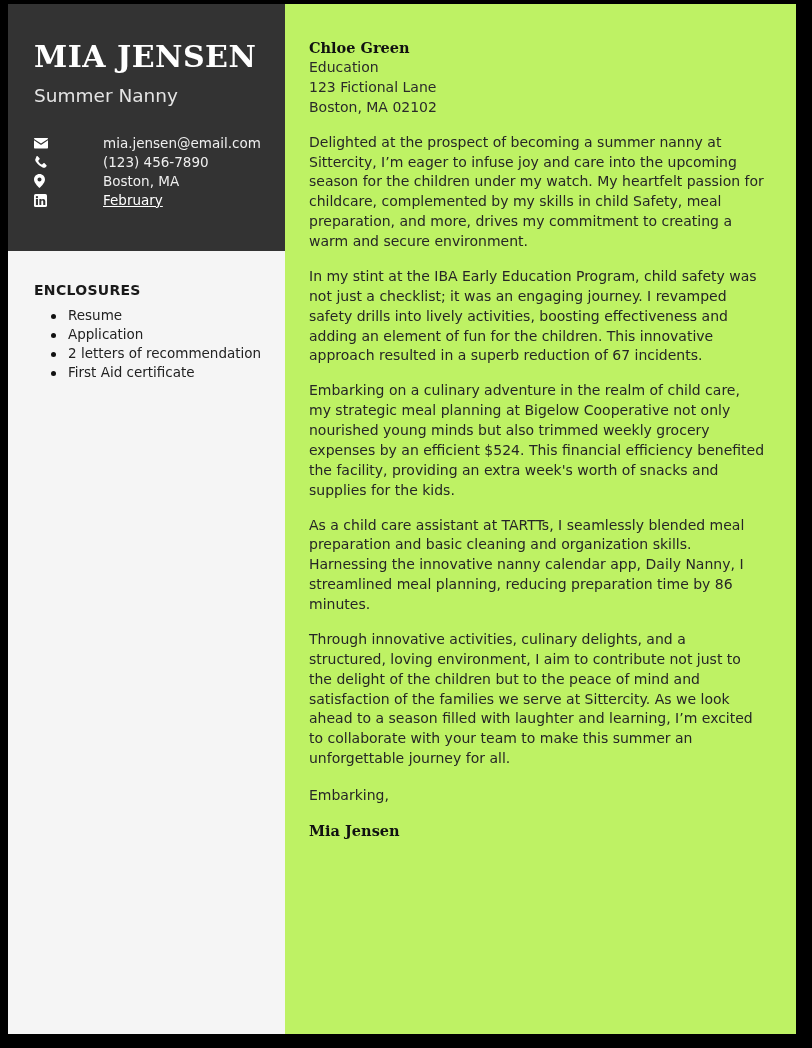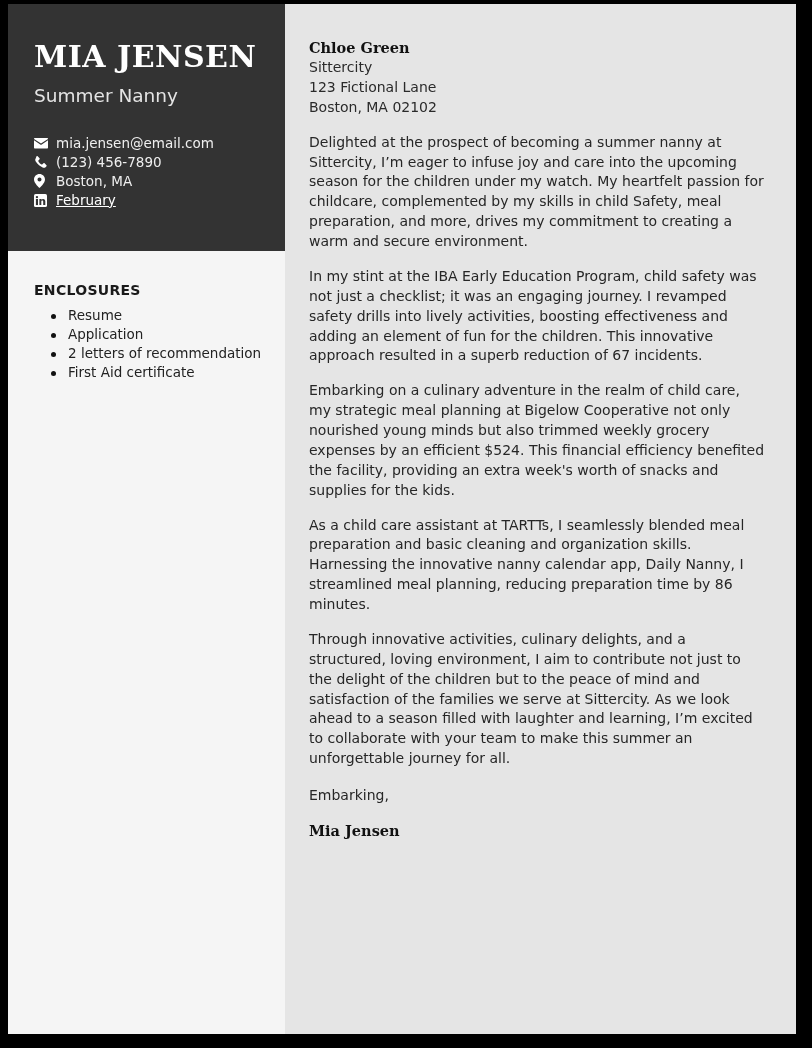--- a/index.html
+++ b/index.html
@@ -63,20 +63,21 @@
   .contact-list {
     margin-top: 26px;
     list-style: none;
   }
 
   .contact-item {
     display: flex;
     align-items: center;
     height: 19px;
     margin-bottom: 0px;
+    gap: 47px;
   }
 
   .contact-icon {
     width: 22px;
     min-width: 22px;
     display: flex;
     align-items: center;
     justify-content: flex-start;
     color: #ffffff;
   }
@@ -136,21 +137,21 @@
     background: #111111;
   }
 
   
   .main {
     position: absolute;
     left: 277px;
     top: 0;
     width: 511px;
     height: 1030px;
-    background: #e5e5e5;
+    background: #bef264;
     padding: 34px 30px 0 24px;
   }
 
   .recipient-name {
     font-family: "DejaVu Serif", serif;
     font-weight: bold;
     font-size: 14.5px;
     color: #111111;
     line-height: 1.38;
   }
@@ -266,21 +267,21 @@
         <li class="enclosure-item">First Aid certificate</li>
       </ul>
     </div>
 
   </div>
 
   <div class="main">
 
     <div class="recipient-block">
       <div class="recipient-name">Chloe Green</div>
-      <div class="recipient-line">Sittercity</div>
+      <div class="recipient-line">Education</div>
       <div class="recipient-line">123 Fictional Lane</div>
       <div class="recipient-line">Boston, MA 02102</div>
     </div>
 
 
     <p class="body-paragraph">Delighted at the prospect of becoming a summer nanny at Sittercity, I’m eager to infuse joy and care into the upcoming season for the children under my watch. My heartfelt passion for childcare, complemented by my skills in child Safety, meal preparation, and more, drives my commitment to creating a warm and secure environment.</p>
     <p class="body-paragraph">In my stint at the IBA Early Education Program, child safety was not just a checklist; it was an engaging journey. I revamped safety drills into lively activities, boosting effectiveness and adding an element of fun for the children. This innovative approach resulted in a superb reduction of 67 incidents.</p>
     <p class="body-paragraph">Embarking on a culinary adventure in the realm of child care, my strategic meal planning at Bigelow Cooperative not only nourished young minds but also trimmed weekly grocery expenses by an efficient $524. This financial efficiency benefited the facility, providing an extra week's worth of snacks and supplies for the kids.</p>
     <p class="body-paragraph">As a child care assistant at TARTTs, I seamlessly blended meal preparation and basic cleaning and organization skills. Harnessing the innovative nanny calendar app, Daily Nanny, I streamlined meal planning, reducing preparation time by 86 minutes.</p>
     <p class="body-paragraph">Through innovative activities, culinary delights, and a structured, loving environment, I aim to contribute not just to the delight of the children but to the peace of mind and satisfaction of the families we serve at Sittercity. As we look ahead to a season filled with laughter and learning, I’m excited to collaborate with your team to make this summer an unforgettable journey for all.</p>

